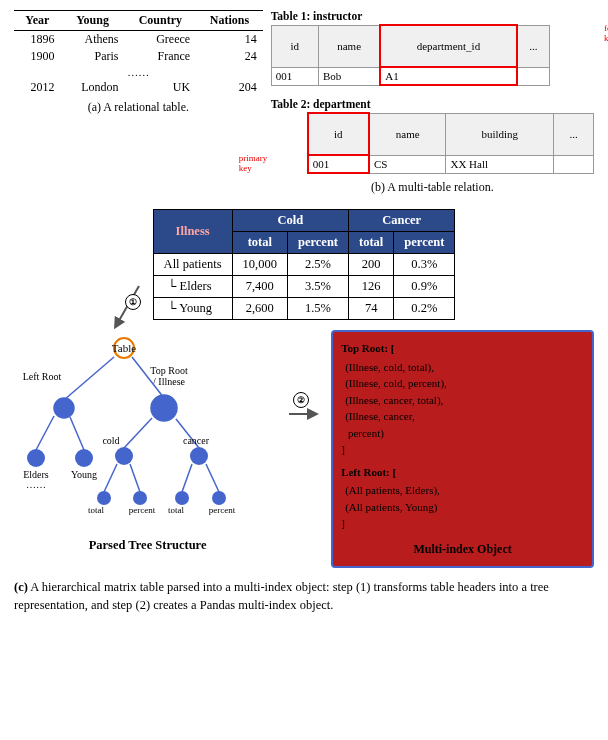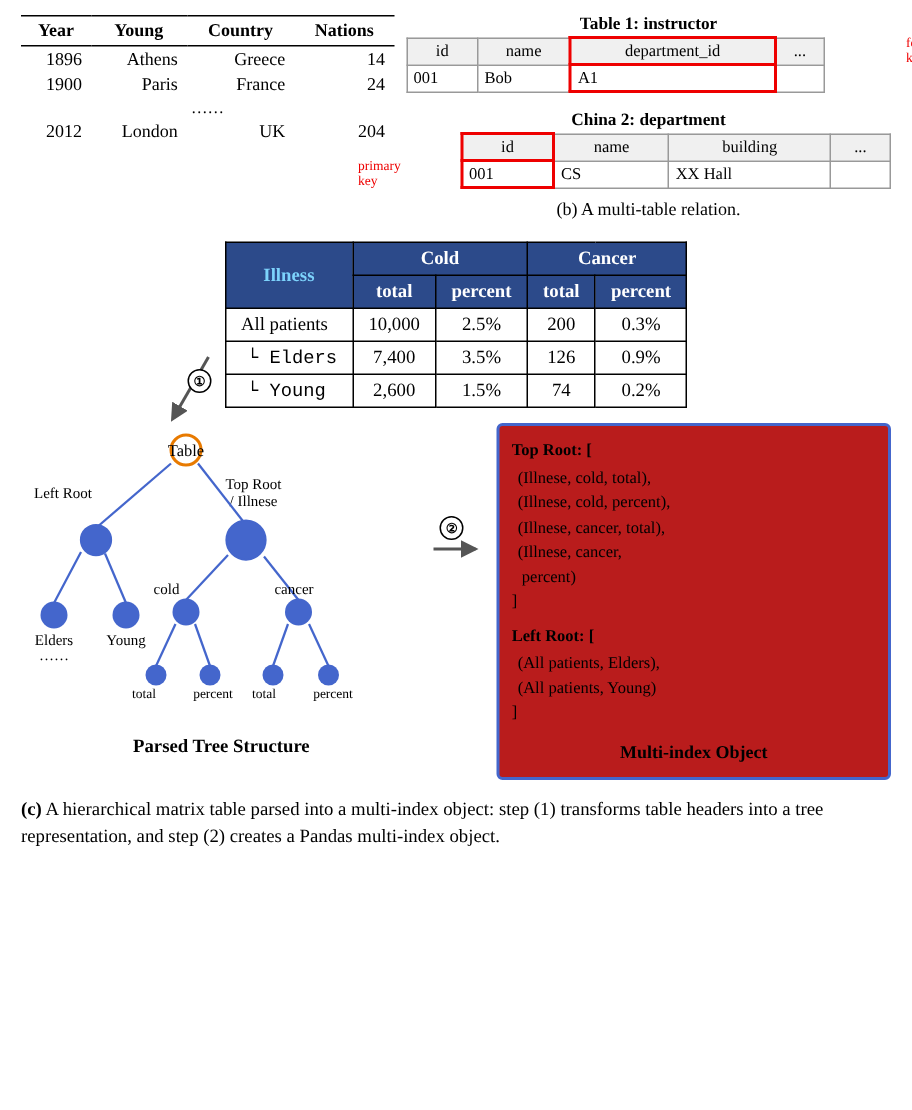--- a/index.html
+++ b/index.html
@@ -62,21 +62,21 @@
     
     .multi-table-container {
       font-size: 11px;
     }
     .mini-table {
       border-collapse: collapse;
       width: 100%;
       margin-bottom: 6px;
     }
     .mini-table th {
-      padding: 2px 4px;
+      padding: 14px 4px;
       text-align: center;
       font-weight: normal;
       border: 1px solid #999;
       background: #f0f0f0;
     }
     .mini-table td {
       padding: 2px 4px;
       text-align: left;
       border: 1px solid #999;
     }
@@ -84,21 +84,20 @@
       border: 2px solid #e00;
       color: #000;
     }
     .mini-table .primary-highlighted {
       border: 2px solid #e00;
     }
     .table-label {
       font-weight: bold;
       font-size: 11.5px;
       margin-bottom: 2px;
-      text-align: center;
     }
     .fk-label {
       position: absolute;
       right: -36px;
       top: 0px;
       font-size: 9px;
       color: #e00;
       line-height: 1.1;
       text-align: left;
     }
@@ -123,21 +122,21 @@
       border-collapse: collapse;
       font-size: 12.5px;
     }
     .matrix-table th, .matrix-table td {
       border: 1px solid #000;
       padding: 3px 10px;
       text-align: center;
     }
     .matrix-table .illness-header {
       background: #2c4a8a;
-      color: #7dd3fc;
+      color: #fca5a5;
       font-weight: bold;
       vertical-align: middle;
     }
     .matrix-table .cold-header {
       background: #2c4a8a;
       color: #fff;
       font-weight: bold;
     }
     .matrix-table .cancer-header {
       background: #2c4a8a;
@@ -149,21 +148,20 @@
       color: #fff;
       font-weight: bold;
     }
     .matrix-table .illness-cell {
       text-align: left;
       font-weight: normal;
     }
     .matrix-table .indent-cell {
       text-align: left;
       padding-left: 14px;
-      font-family: Liberation Mono, monospace;
     }
 
     .original-table-label {
       text-align: center;
       font-weight: bold;
       font-size: 13px;
       margin-bottom: 8px;
     }
 
     
@@ -247,20 +245,21 @@
             <td colspan="4" style="text-align:center; padding:1px 0; font-size:11px;">……</td>
           </tr>
           <tr>
             <td>2012</td>
             <td>London</td>
             <td>UK</td>
             <td>204</td>
           </tr>
         </tbody>
       </table>
+      <div class="caption">(a) A relational table.</div>
     </div>
 
     <div class="panel-b">
       <div class="multi-table-container">
 
         <div class="table-label">Table 1: instructor</div>
         <div style="position:relative; padding-right: 44px;">
           <table class="mini-table">
             <thead>
               <tr>
@@ -277,21 +276,21 @@
                 <td class="highlighted">A1</td>
                 <td></td>
               </tr>
             </tbody>
           </table>
           <div class="fk-label">foreign<br>key</div>
         </div>
 
         <div style="height:6px;"></div>
 
-        <div class="table-label">China 2: department</div>
+        <div class="table-label">Table 2: department</div>
         <div style="position:relative; padding-left: 36px;">
           <table class="mini-table">
             <thead>
               <tr>
                 <th class="primary-highlighted">id</th>
                 <th>name</th>
                 <th>building</th>
                 <th>...</th>
               </tr>
             </thead>

